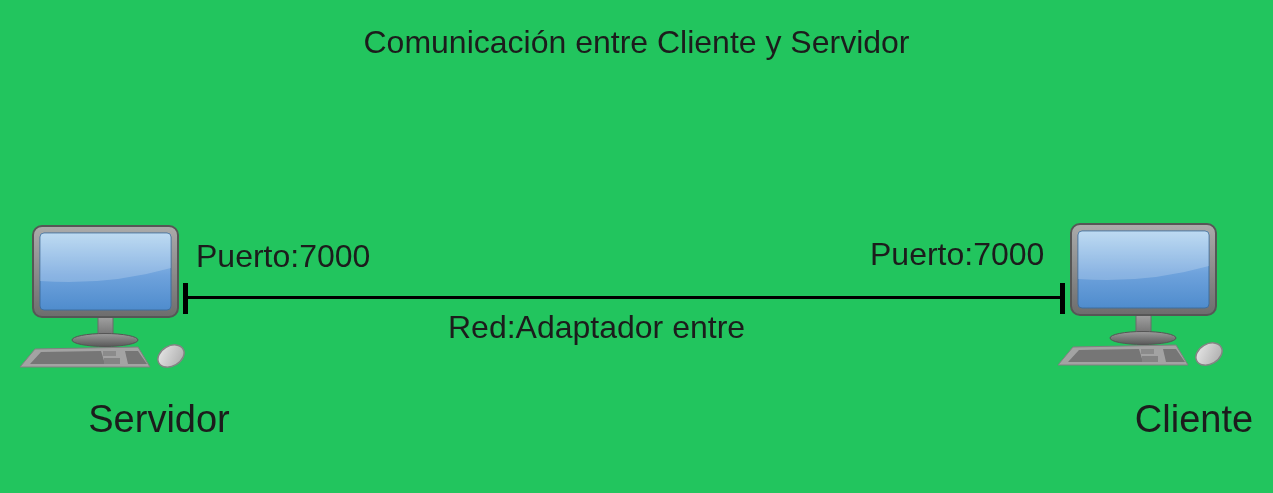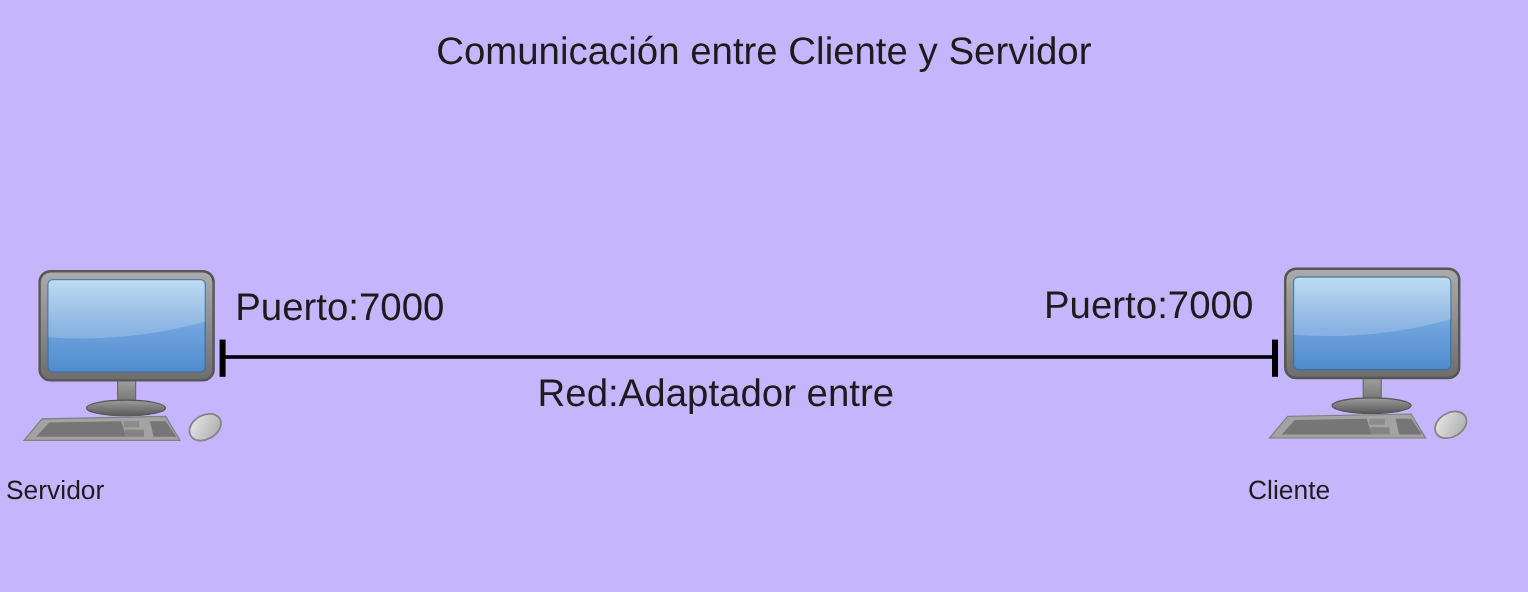--- a/index.html
+++ b/index.html
@@ -4,21 +4,21 @@
 <style>
   html, body {
     margin: 0;
     padding: 0;
     background: #ffffff;
   }
   .stage {
     position: relative;
     width: 1273px;
     height: 493px;
-    background: #c4b5fd;
+    background: #22c55e;
     overflow: hidden;
     font-family: "Liberation Sans", sans-serif;
     color: #1c1c1c;
   }
   .txt {
     position: absolute;
     white-space: nowrap;
     font-size: 32px;
     line-height: 1.15;
     color: #1c1c1c;
@@ -57,23 +57,25 @@
     height: 147px;
   }
   .pc svg { display: block; width: 168px; height: 147px; }
   .pc-left  { left: 17px;   top: 224px; }
   .pc-right { left: 1055px; top: 222px; }
 
   .node-label {
     position: absolute;
     top: 395px;
     width: 224px;
-    font-size: 22px;
+    text-align: center;
+    font-size: 38px;
     line-height: 1.3;
     color: #1c1c1c;
+    margin-left: 42px;
   }
   .node-label-left  { left: 5px; }
   .node-label-right { left: 1040px; }
 
   .defs-holder {
     position: absolute;
     width: 0;
     height: 0;
     overflow: hidden;
   }

